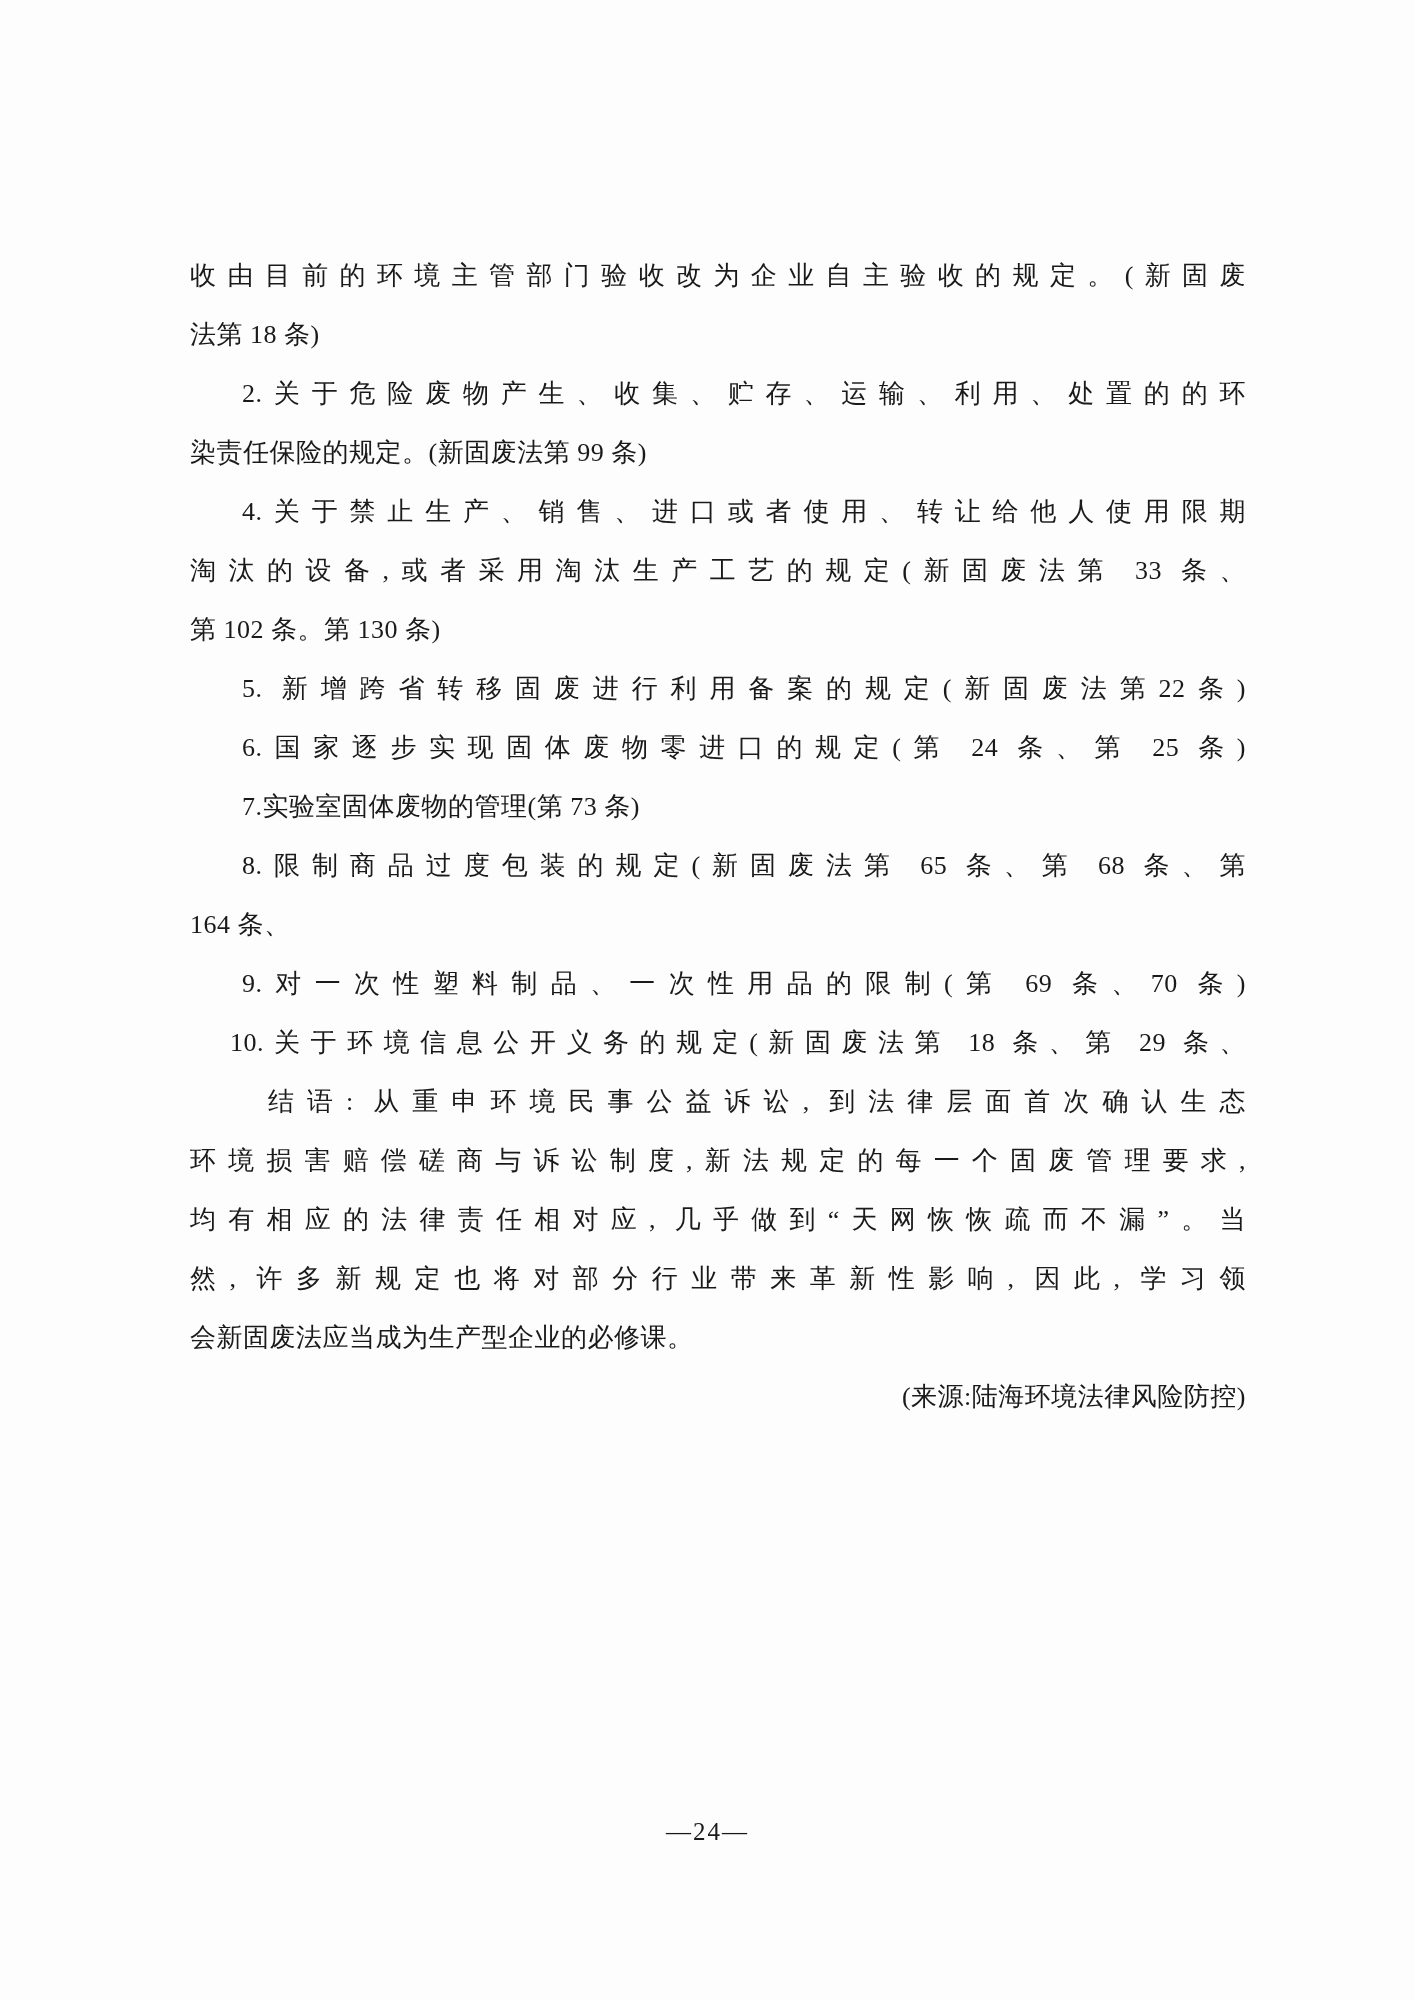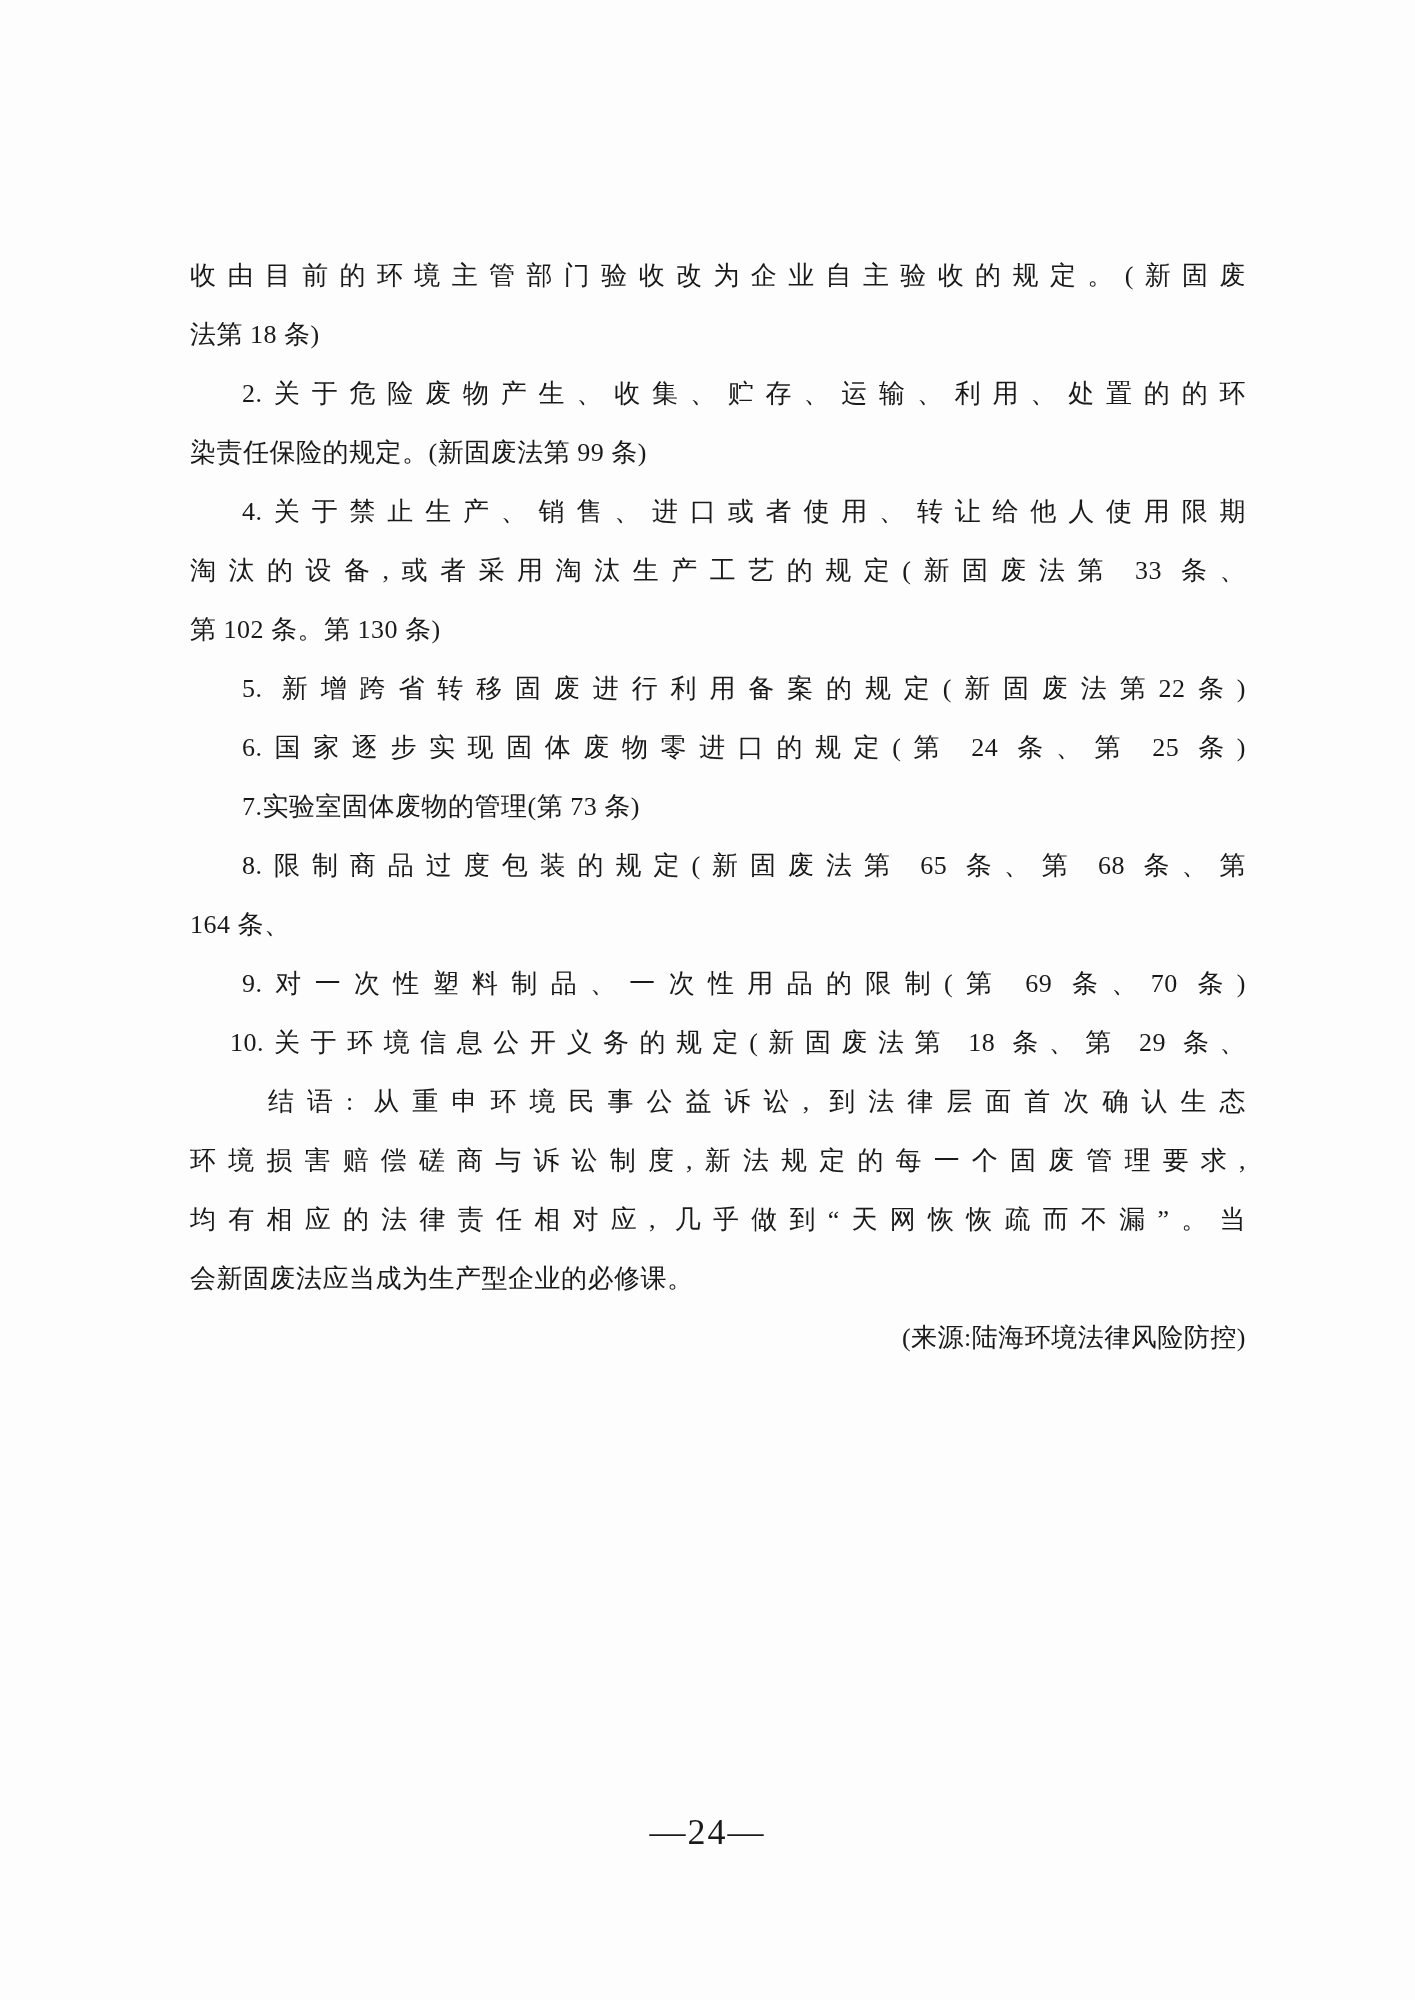--- a/index.html
+++ b/index.html
@@ -46,21 +46,21 @@
     text-align: left;
     text-align-last: right;
   }
   .page-number {
     position: absolute;
     left: 0;
     top: 1812px;
     width: 1415px;
     text-align: center;
     color: #1a1a1a;
-    font-size: 36px;
+    font-size: 25px;
     line-height: 40px;
     letter-spacing: 2px;
   }
 </style>
 </head>
 <body>
 
 <div class="page">
   <div class="text-block">
     <div class="line just">收由目前的环境主管部门验收改为企业自主验收的规定。(新固废</div>
@@ -73,17 +73,18 @@
     <div class="line just indent-item">5. 新增跨省转移固废进行利用备案的规定(新固废法第22条)</div>
     <div class="line just indent-item">6.国家逐步实现固体废物零进口的规定(第 24 条、第 25 条)</div>
     <div class="line indent-item">7.实验室固体废物的管理(第 73 条)</div>
     <div class="line just indent-item">8.限制商品过度包装的规定(新固废法第 65 条、第 68 条、第</div>
     <div class="line">164 条、</div>
     <div class="line just indent-item">9.对一次性塑料制品、一次性用品的限制(第 69 条、70 条)</div>
     <div class="line just indent-item10">10.关于环境信息公开义务的规定(新固废法第 18 条、第 29 条、</div>
     <div class="line just indent-para">结语: 从重申环境民事公益诉讼, 到法律层面首次确认生态</div>
     <div class="line just">环境损害赔偿磋商与诉讼制度,新法规定的每一个固废管理要求,</div>
     <div class="line just">均有相应的法律责任相对应, 几乎做到“天网恢恢疏而不漏”。当</div>
+    <div class="line just">然, 许多新规定也将对部分行业带来革新性影响, 因此, 学习领</div>
     <div class="line">会新固废法应当成为生产型企业的必修课。</div>
     <div class="line src">(来源:陆海环境法律风险防控)</div>
   </div>
   <div class="page-number">—24—</div>
 </div>
 
 </body></html>

